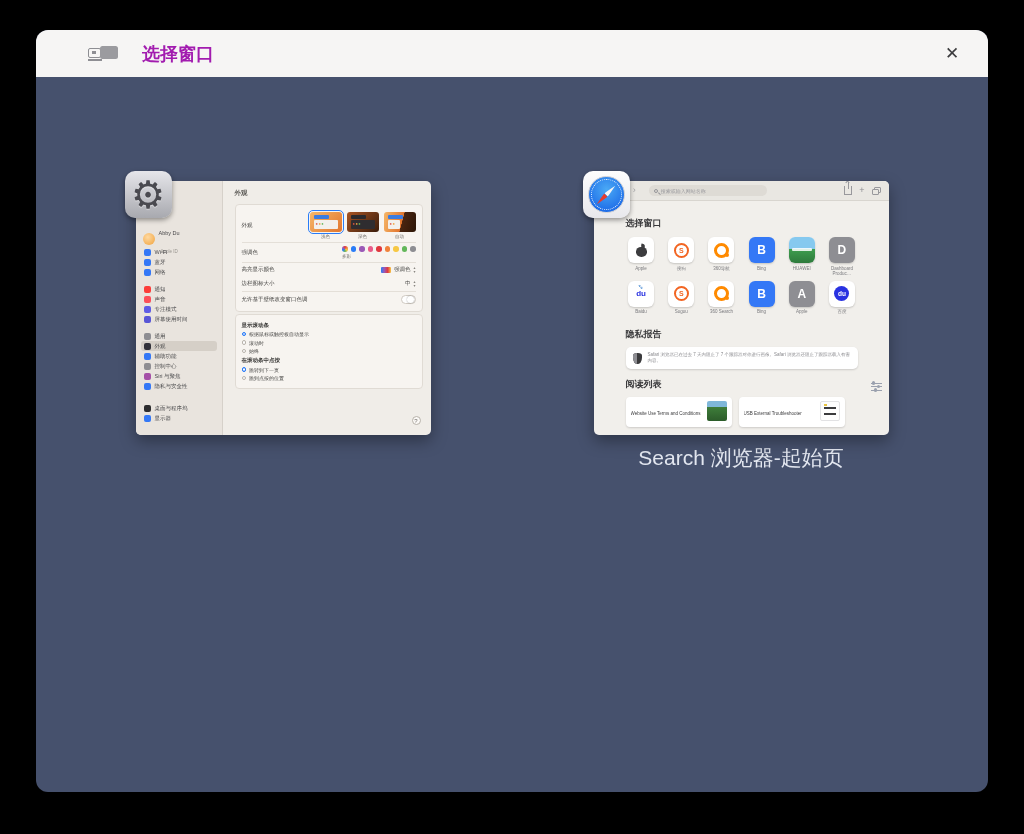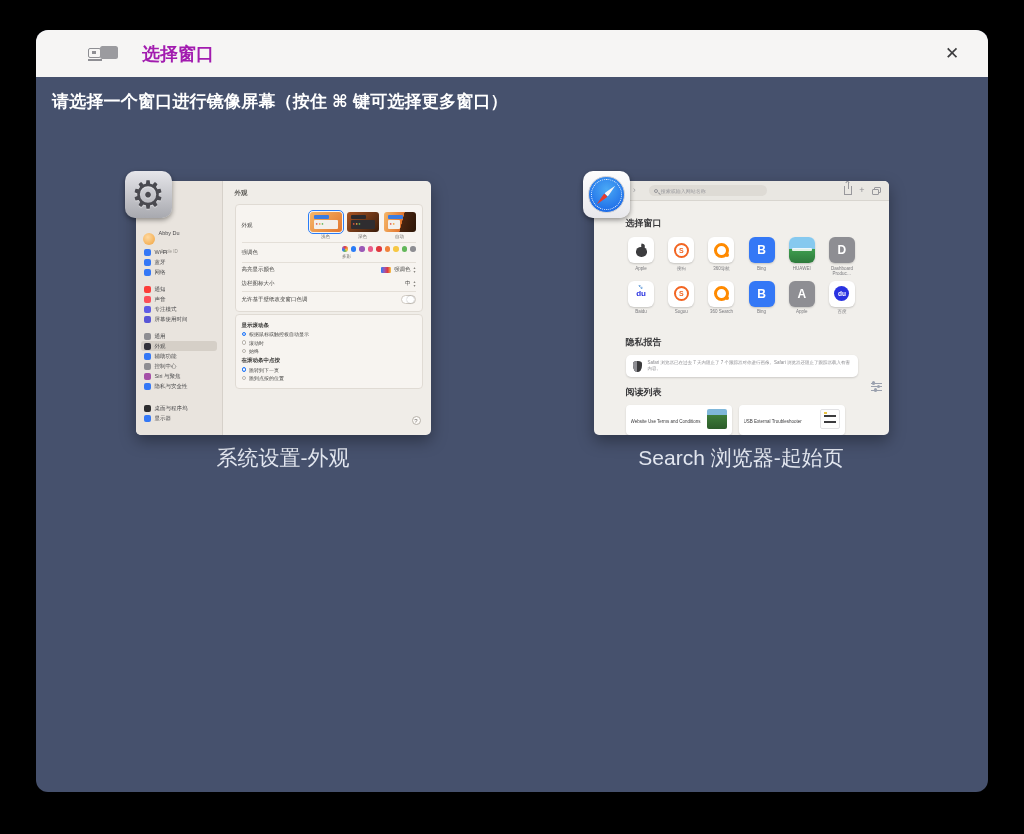--- a/index.html
+++ b/index.html
@@ -163,21 +163,20 @@
           <i></i>
         </span>
       <span class="mon-base"></span>
       <span class="mon-big"></span>
     </div>
     <div class="tb-title">选择窗口</div>
     <div class="tb-close">✕</div>
   </div>
 
   <div class="dlg-body">
-    <div class="prompt">请选择一个窗口进行镜像屏幕（按住 ⌘ 键可选择更多窗口）</div>
 
     <div class="thumbs">
 
       <div class="thumb-group">
         <div class="mini">
           <div class="appicon settings">
             <span class="gear">⚙</span>
           </div>
           <div class="mini-clip settings-win">
 
@@ -364,21 +363,20 @@
                 <div class="radio-line">
                     <span class="rdot"></span>
                     <span class="rlbl">跳到点按的位置</span>
                   </div>
               </div>
 
               <div class="ss-help">?</div>
             </div>
           </div>
         </div>
-        <div class="caption">系统设置-外观</div>
       </div>
 
       <div class="thumb-group">
         <div class="mini">
           <div class="appicon safari">
             <span class="compass">
               <span class="ticks"></span>
               <span class="needle">
                   <span class="red"></span>
                   <span class="white"></span>
@@ -493,21 +491,21 @@
                     <span class="fav-lbl">Apple</span>
                   </div>
                 <div class="fav">
                     <span class="fav-tile">
                       <span class="du-badge">du</span>
                     </span>
                     <span class="fav-lbl">百度</span>
                   </div>
               </div>
 
-              <div class="sf-h" style="margin-top:17px">隐私报告</div>
+              <div class="sf-h" style="margin-top:9px">隐私报告</div>
               <div class="privacy-card">
                 <span class="shield">
                     <i></i>
                   </span>
                 <span class="privacy-txt">Safari 浏览器已在过去 7 天内阻止了 7 个跟踪器对你进行画像。Safari 浏览器还阻止了跟踪器载入有害内容。</span>
               </div>
 
               <div class="sf-h" style="margin-top:9px">阅读列表</div>
               <div class="reading-row">
                 <div class="read-card">

